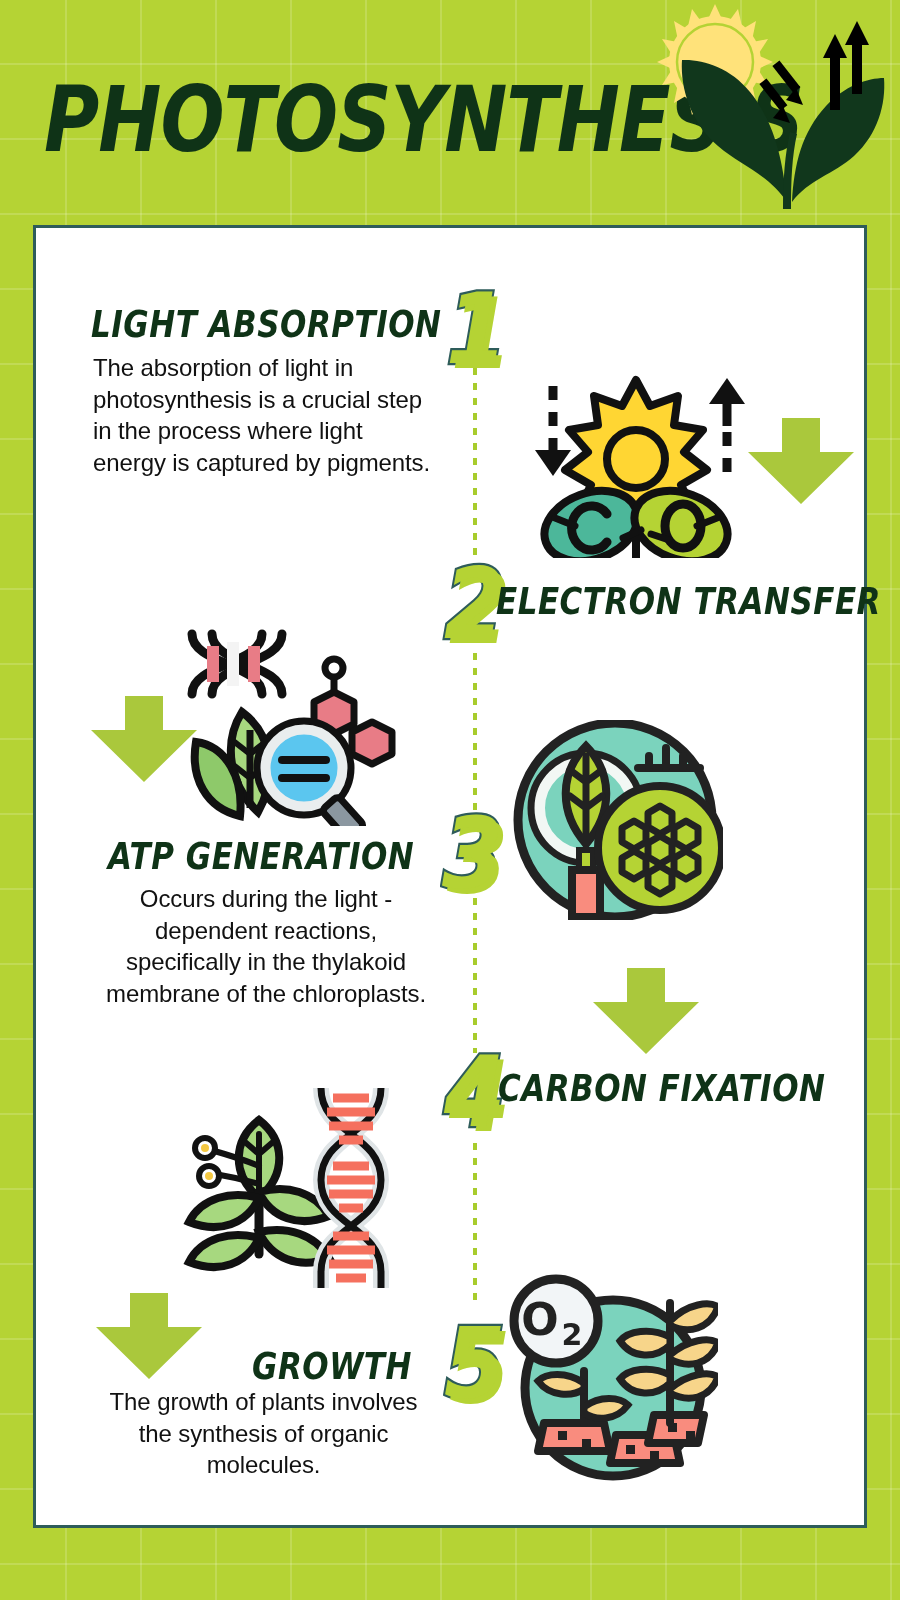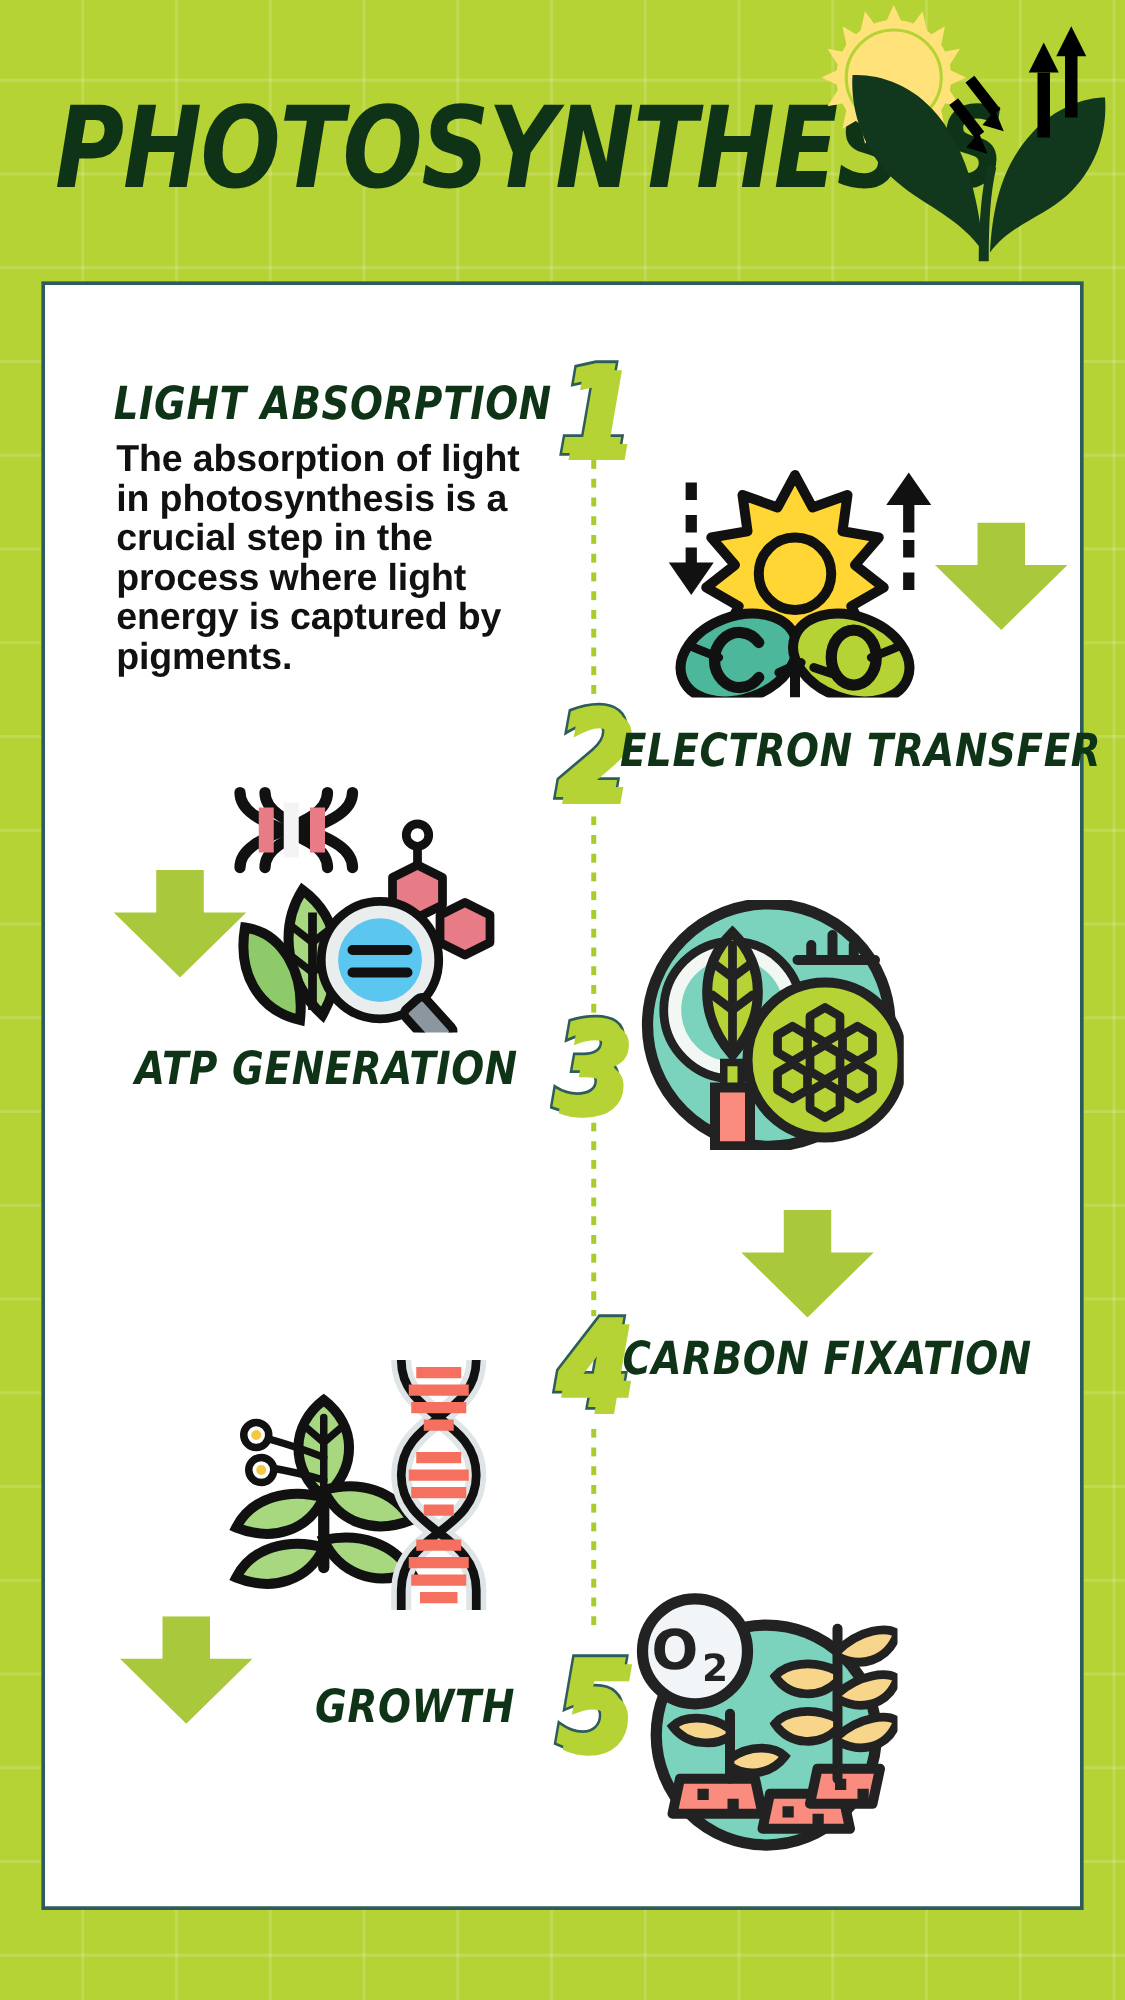--- a/index.html
+++ b/index.html
@@ -69,24 +69,24 @@
     font-size:31px; line-height:1;
     letter-spacing:0.5px;
     color:#0f3317;
     white-space:nowrap;
     transform:scaleY(1.18);
     transform-origin:left top;
   }
   
   .para {
     position:absolute;
-    font-size:30px;
+    font-size:24px;
     line-height:31.5px;
     color:#111111;
-    font-weight:700;
+    font-weight:400;
     letter-spacing:-0.1px;
   }
   .para.center { text-align:center; }
   
   .arrow { position:absolute; }
   .arrow svg { display:block; }
   .icon { position:absolute; }
   .icon svg { display:block; }
 </style>
 </head>
@@ -272,20 +272,21 @@
         <circle cx="122" cy="142" r="40" fill="#5bc6ef" stroke="#e9edee" stroke-width="13"></circle>
         <circle cx="122" cy="142" r="47" fill="none" stroke="#111" stroke-width="7"></circle>
         <path d="M100 134 h44 M100 152 h44" stroke="#111" stroke-width="8" fill="none" stroke-linecap="round"></path>
         <rect x="150" y="172" width="22" height="40" rx="5" transform="rotate(-42 161 192)" fill="#8b97a0" stroke="#111" stroke-width="7"></rect>
       </g>
     </svg>
   </div>
 
   <div class="num" style="left:406px; top:580px;">3</div>
   <div class="heading" style="left:72px; top:610px;">ATP GENERATION</div>
+  <div class="para center" style="left:60px; top:655px; width:340px;">Occurs during the light -dependent reactions, specifically in the thylakoid membrane of the chloroplasts.</div>
 
   <div class="arrow" style="left:557px; top:740px;">
     <svg width="106" height="86" viewBox="0 0 106 86">
       <polygon points="34,0 72,0 72,34 106,34 53,86 0,34 34,34" fill="#aac83c"></polygon>
     </svg>
   </div>
 
   <div class="num" style="left:408px; top:818px;">4</div>
   <div class="heading" style="left:462px; top:842px;">CARBON FIXATION</div>
 
@@ -331,20 +332,21 @@
   </div>
 
   <div class="arrow" style="left:60px; top:1065px;">
     <svg width="106" height="86" viewBox="0 0 106 86">
       <polygon points="34,0 72,0 72,34 106,34 53,86 0,34 34,34" fill="#aac83c"></polygon>
     </svg>
   </div>
 
   <div class="num" style="left:408px; top:1090px;">5</div>
   <div class="heading" style="left:216px; top:1120px;">GROWTH</div>
+  <div class="para center" style="left:60px; top:1158px; width:335px;">The growth of plants involves the synthesis of organic molecules.</div>
 
   <div class="icon" style="left:462px; top:1045px;">
     <svg width="220" height="210" viewBox="0 0 220 210">
       <circle cx="115" cy="115" r="88" fill="#7bd3bd" stroke="#222" stroke-width="9"></circle>
 
       <g>
         <path d="M40 178 L46 150 L106 150 L112 178 Z" fill="#f98c7e" stroke="#222" stroke-width="8" stroke-linejoin="round"></path>
         <path d="M112 190 L118 162 L176 162 L182 190 Z" fill="#f98c7e" stroke="#222" stroke-width="8" stroke-linejoin="round"></path>
         <path d="M150 170 L156 142 L206 142 L200 170 Z" fill="#f98c7e" stroke="#222" stroke-width="8" stroke-linejoin="round"></path>
         <g fill="#222">

